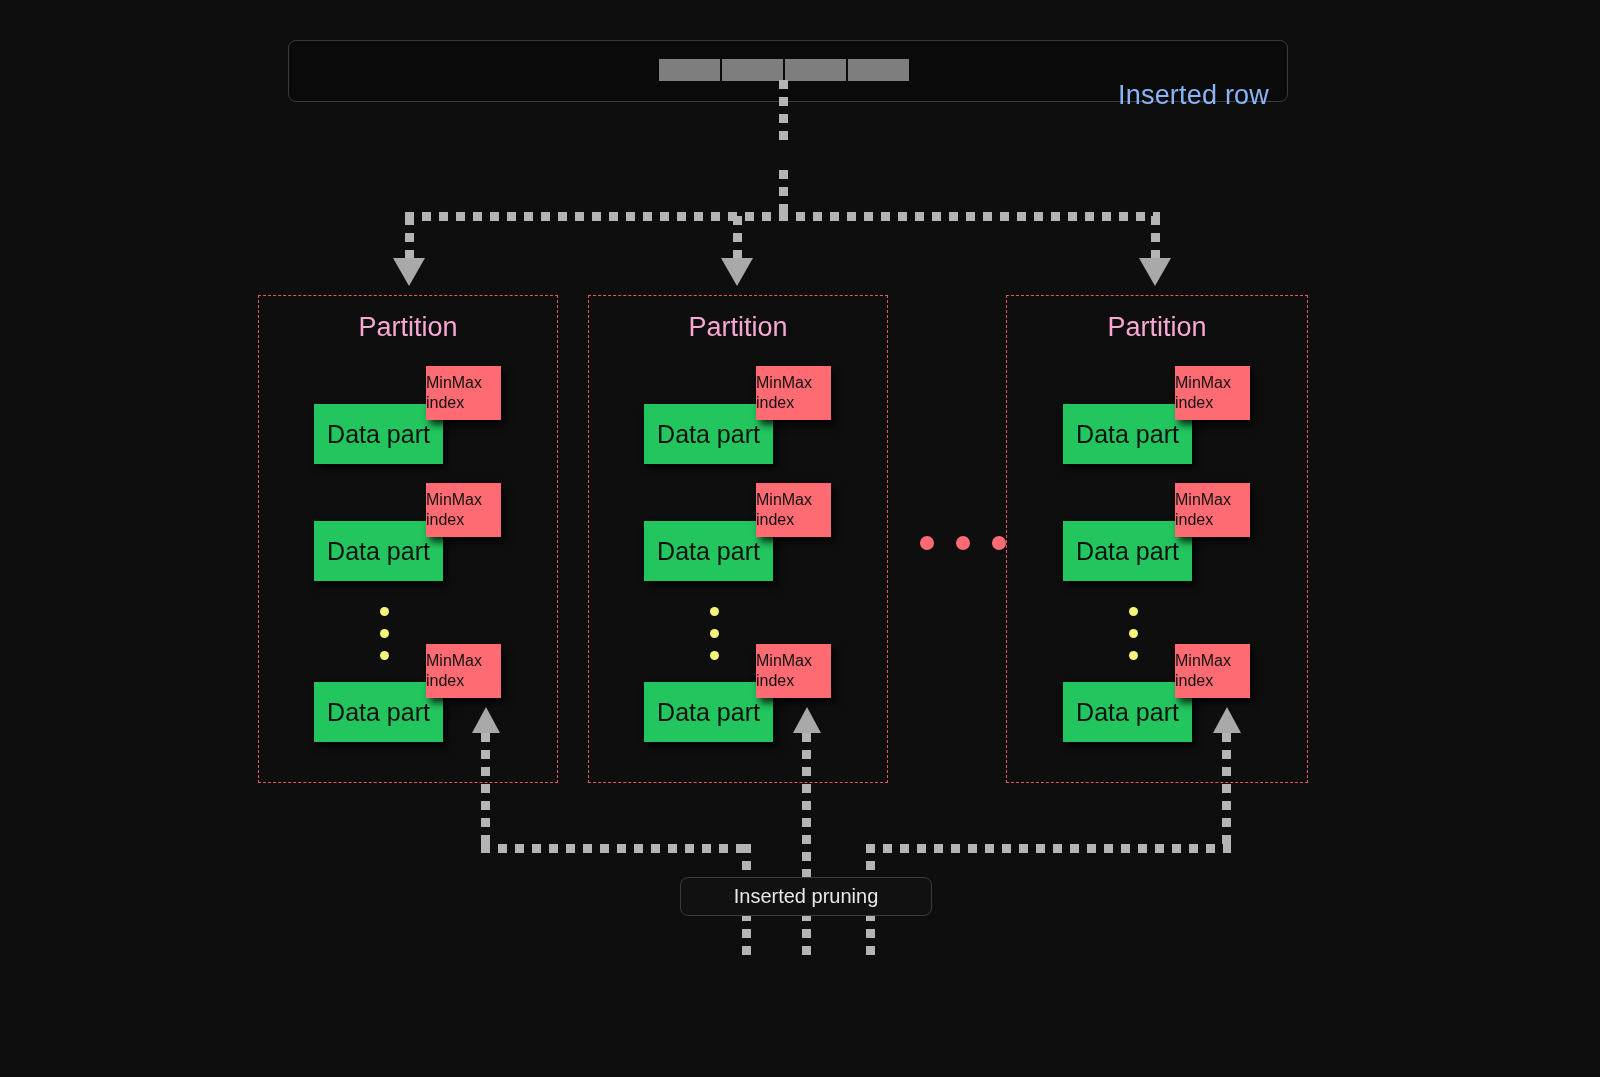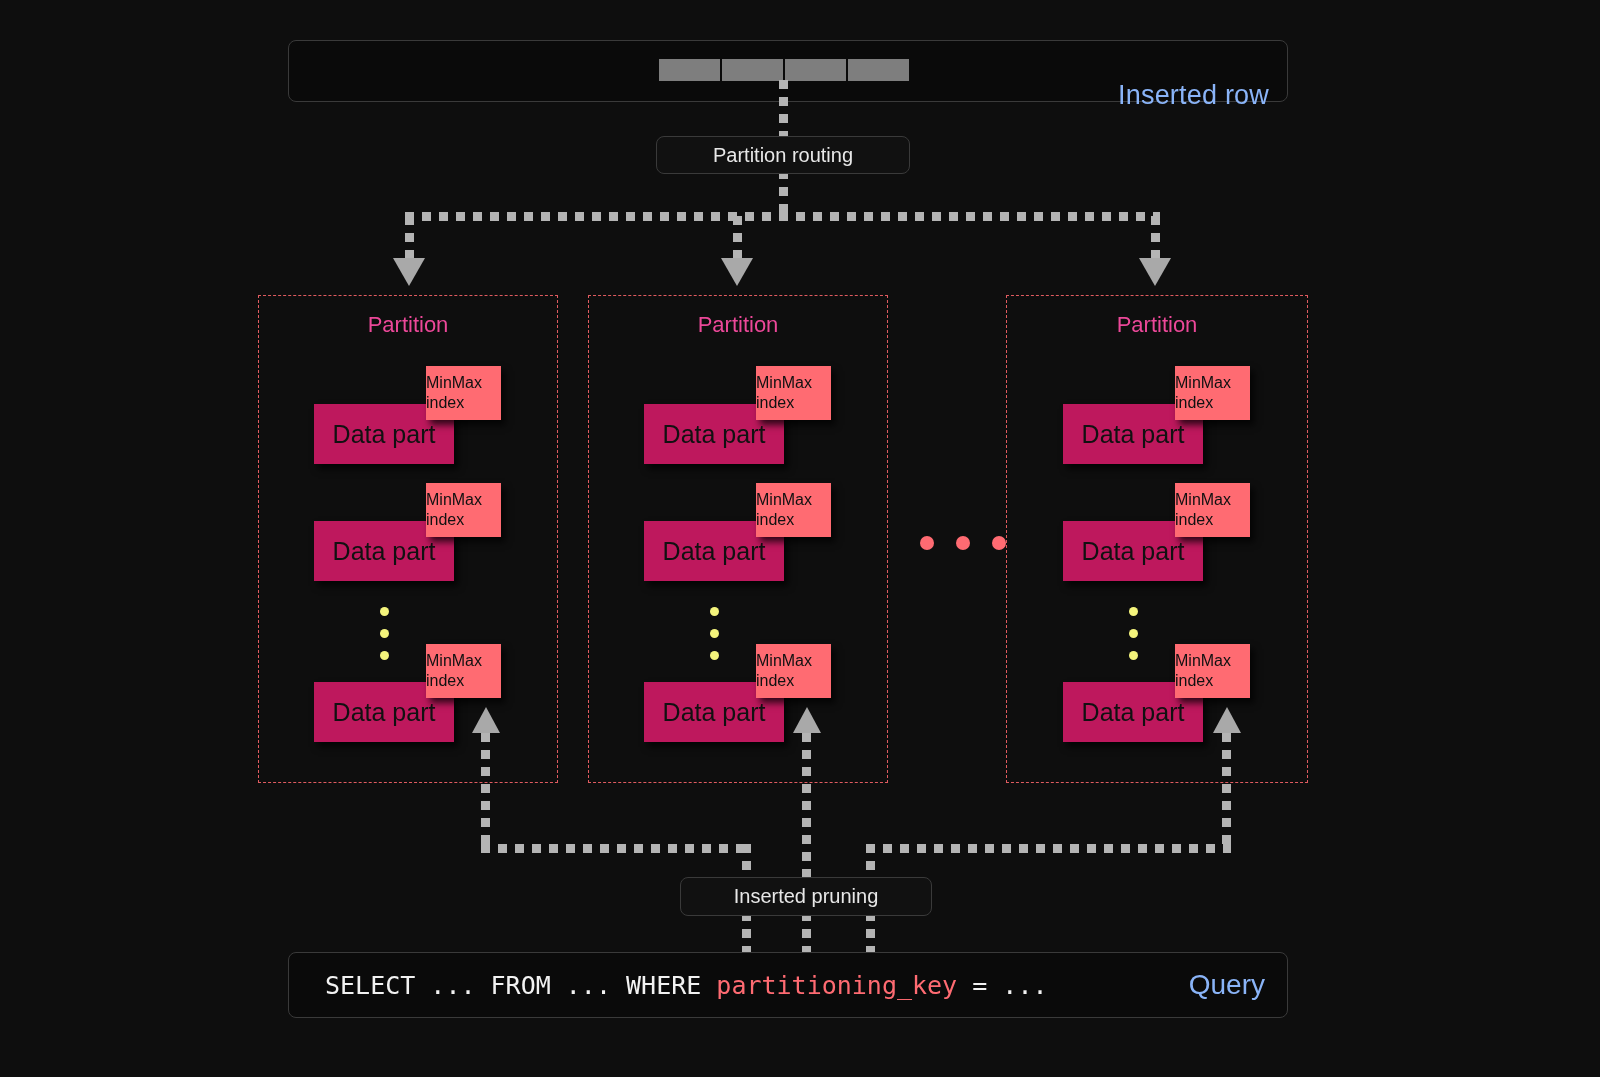--- a/index.html
+++ b/index.html
@@ -56,28 +56,28 @@
   
   .partition{
     position:absolute;top:295px;height:488px;
     border:1.5px dashed #e05b60;box-sizing:border-box;
   }
   #partition-0{left:258px;width:300px;}
   #partition-1{left:588px;width:300px;}
   #partition-2{left:1006px;width:302px;}
   .partition-title{
     position:absolute;left:0;right:0;top:16px;text-align:center;
-    color:#ec4899;font-size:22px;
+    color:#f9a8d4;font-size:27px;
   }
 
   
   .part-group{position:absolute;}
   .data-part{
-    position:absolute;left:0;top:38px;width:140px;height:60px;
-    background:#be185d;color:#111;
+    position:absolute;left:0;top:38px;width:129px;height:60px;
+    background:#22c55e;color:#111;
     font-size:25px;display:flex;align-items:center;justify-content:center;
     box-shadow:4px 5px 7px rgba(0,0,0,.75);
     box-sizing:border-box;white-space:nowrap;
   }
   .minmax{
     position:absolute;left:112px;top:0;width:75px;height:54px;
     background:#ff6b72;color:#111;
     font-size:16px;line-height:1.22;text-align:center;
     display:flex;flex-direction:column;align-items:flex-start;justify-content:center;
     box-shadow:4px 5px 7px rgba(0,0,0,.75);
@@ -124,21 +124,20 @@
       <span class="row-cell"></span>
       <span class="row-cell"></span>
       <span class="row-cell"></span>
       <span class="row-cell"></span>
     </div>
     <div id="inserted-row-label">Inserted row</div>
   </div>
 
   <div class="dotline-v" style="left:779px;top:80px;height:60px;"></div>
 
-  <div class="chip" id="partition-routing-chip">Partition routing</div>
 
   <div class="dotline-v" style="left:779px;top:170px;height:50px;"></div>
 
   <div class="dotline-h" style="left:405px;top:212px;width:755px;"></div>
 
   <div class="dotline-v" style="left:405px;top:216px;height:46px;"></div>
   <div class="arrow-down" style="left:393px;top:258px;"></div>
 
   <div class="dotline-v" style="left:733px;top:216px;height:46px;"></div>
   <div class="arrow-down" style="left:721px;top:258px;"></div>
@@ -266,18 +265,14 @@
   <div class="dotline-v" style="left:1222px;top:733px;height:116px;"></div>
   <div class="dotline-h" style="left:866px;top:844px;width:365px;"></div>
   <div class="dotline-v" style="left:866px;top:844px;height:45px;"></div>
 
   <div class="chip" id="partition-pruning-chip">Inserted pruning</div>
 
   <div class="dotline-v" style="left:742px;top:912px;height:44px;"></div>
   <div class="dotline-v" style="left:802px;top:912px;height:44px;"></div>
   <div class="dotline-v" style="left:866px;top:912px;height:44px;"></div>
 
-  <div class="panel" id="query-bar">
-    <div id="query-sql"><span class="kw">SELECT ... FROM ... WHERE </span><span class="key">partitioning_key</span><span class="kw"> = ...</span></div>
-    <div id="query-label">Query</div>
-  </div>
 
 </div>
 
 </body></html>

